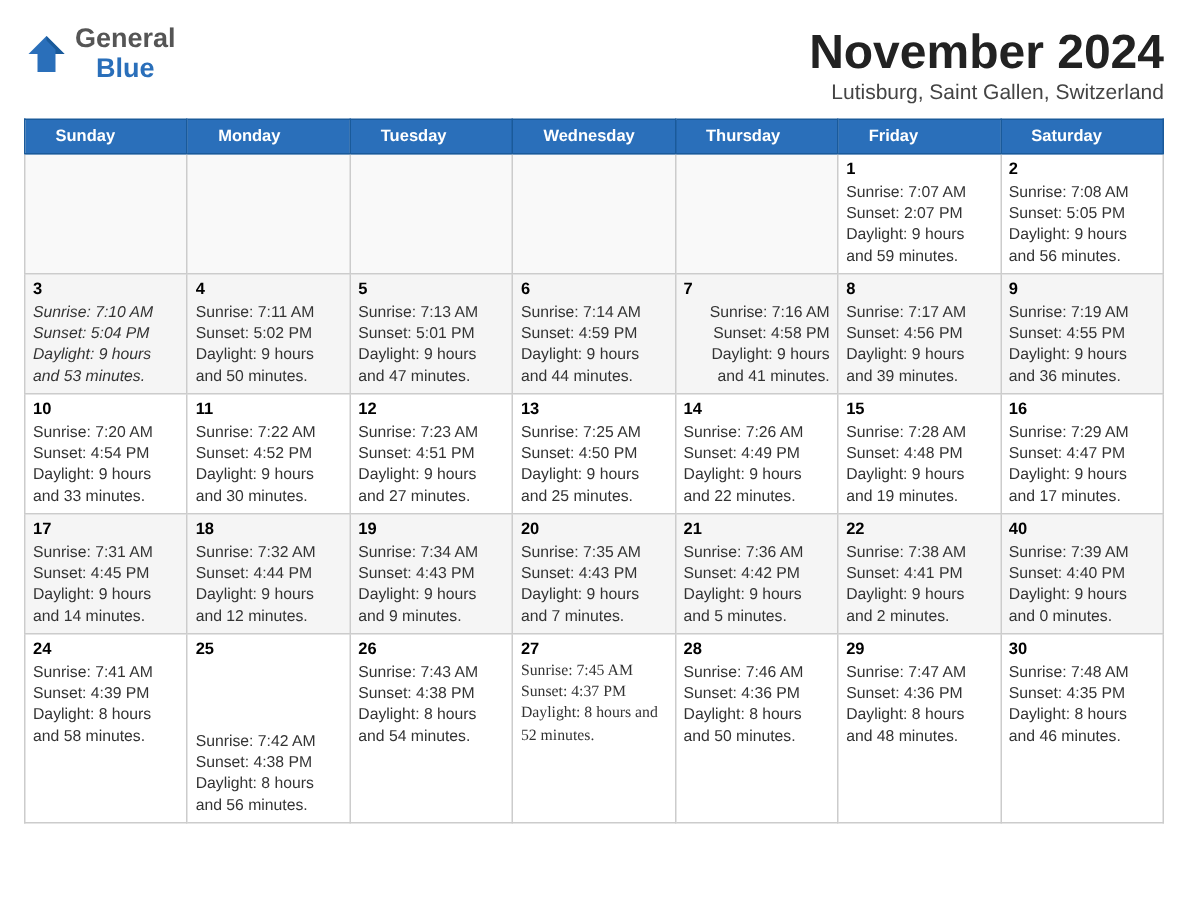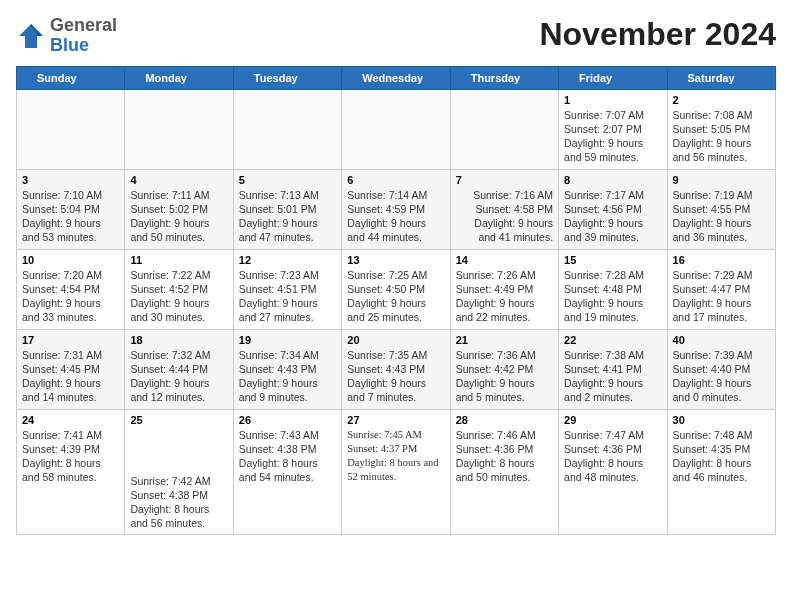--- a/index.html
+++ b/index.html
@@ -13,20 +13,21 @@
     .header-section {
       display: flex;
       justify-content: space-between;
       align-items: flex-start;
       margin-bottom: 10px;
     }
     .logo {
       display: flex;
       align-items: center;
       gap: 4px;
+      text-align: center;
     }
     .logo-text {
       font-size: 18px;
       font-weight: bold;
       line-height: 1.1;
     }
     .logo-general { color: #555; }
     .logo-blue { color: #2a6fba; }
     .logo-icon {
       width: 30px;
@@ -93,20 +94,21 @@
       <polygon points="20,4 36,20 28,20 28,36 12,36 12,20 4,20" fill="#2a6fba"></polygon>
       <polygon points="20,4 36,20 28,20 28,16 20,8" fill="#1a5a9a"></polygon>
     </svg>
     <div class="logo-text">
       <span class="logo-general">General</span><br>
       <span class="logo-blue">Blue</span>
     </div>
   </div>
   <div class="title-section">
     <div class="main-title">November 2024</div>
+    <div class="subtitle">Lutisburg, Saint Gallen, Switzerland</div>
   </div>
 </div>
 
 <table>
   <thead>
     <tr>
     <th>Sunday</th>
         <th>Monday</th>
         <th>Tuesday</th>
         <th>Wednesday</th>
@@ -131,21 +133,21 @@
         <td>
           <span class="day-num">2</span>
           <div class="day-info" style="white-space: pre-line;">Sunrise: 7:08 AM
 Sunset: 5:05 PM
 Daylight: 9 hours and 56 minutes.</div>
         </td>
       </tr>
       <tr>
         <td>
           <span class="day-num">3</span>
-          <div class="day-info" style="white-space: pre-line;">Sunrise: 7:10 AM
+          <div class="day-info" style="white-space: pre-line; font-style: italic;">Sunrise: 7:10 AM
 Sunset: 5:04 PM
 Daylight: 9 hours and 53 minutes.</div>
         </td>
         <td>
           <span class="day-num">4</span>
           <div class="day-info" style="white-space: pre-line;">Sunrise: 7:11 AM
 Sunset: 5:02 PM
 Daylight: 9 hours and 50 minutes.</div>
         </td>
         <td>

